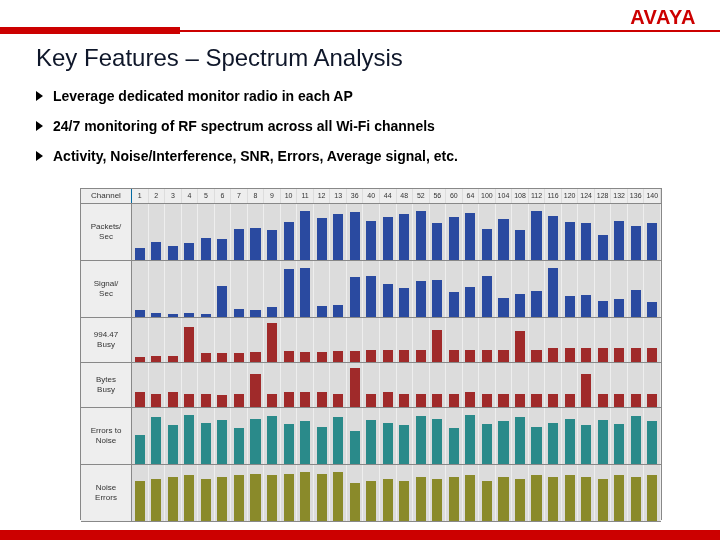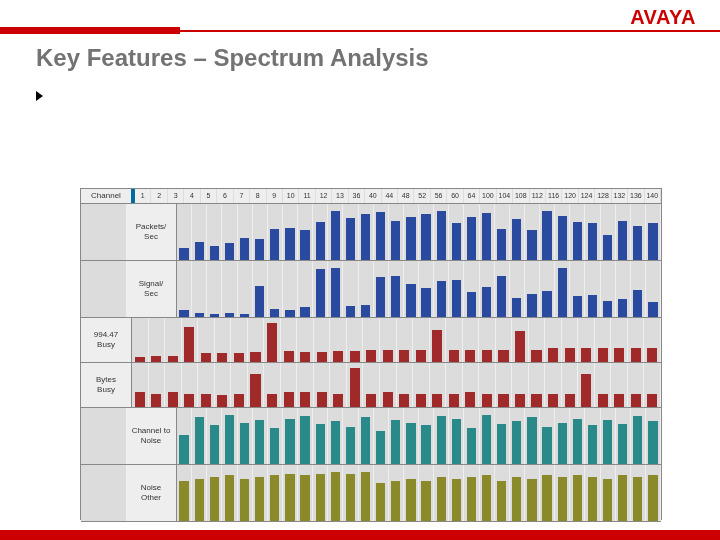--- a/index.html
+++ b/index.html
@@ -40,22 +40,22 @@
     font-size: 20px;
     letter-spacing: 0.5px;
     color: #cc0000;
   }
   
   .title {
     position: absolute;
     top: 44px;
     left: 36px;
     font-size: 24px;
-    font-weight: 700;
-    color: #737373;
+    font-weight: 400;
+    color: #0f172a;
   }
   
   .bullets {
     position: absolute;
     top: 88px;
     left: 36px;
     right: 36px;
   }
   .bullet {
     display: flex;
@@ -86,21 +86,21 @@
     font-size: 0;
   }
   
   .hdr {
     height: 14px;
     border-bottom: 1px solid #888;
     display: flex;
   }
   .hdr .rowlbl {
     width: 50px;
-    border-right: 4px solid #0369a1;
+    border-right: 1px solid #0369a1;
     font-size: 8px;
     line-height: 14px;
     text-align: center;
     color: #333;
   }
   .cols {
     position: relative;
     flex: 1;
     display: flex;
   }
@@ -113,21 +113,21 @@
     color: #333;
     background: #eee;
   }
   
   .row {
     position: relative;
     border-bottom: 1px solid #888;
     display: flex;
     background: #dcdcdc;
   }
-  .row.h56 { height: 56px; padding-left: 45px; }
+  .row.h56 { height: 56px; }
   .row.h44 { height: 44px; }
   .rowlbl {
     width: 50px;
     border-right: 1px solid #888;
     background: #eee;
     font-size: 8px;
     display: flex;
     flex-direction: column;
     align-items: center;
     justify-content: center;
@@ -179,20 +179,29 @@
 <body>
 
 <div class="topbar"></div>
 <div class="logo">AVAYA</div>
 
 <div class="title">Key Features – Spectrum Analysis</div>
 
 <div class="bullets">
   <div class="bullet">
     <span class="bullet-icon"></span>
+    <span>Leverage dedicated monitor radio in each AP</span>
+  </div>
+  <div class="bullet">
+    <span class="bullet-icon"></span>
+    <span>24/7 monitoring of RF spectrum across all Wi-Fi channels</span>
+  </div>
+  <div class="bullet">
+    <span class="bullet-icon"></span>
+    <span>Activity, Noise/Interference, SNR, Errors, Average signal, etc.</span>
   </div>
 </div>
 
 <div class="chart-wrap" id="chart">
     <div class="hdr">
       <div class="rowlbl">Channel</div>
       <div class="cols">
         <div class="colhdr">1</div>
         <div class="colhdr">2</div>
         <div class="colhdr">3</div>
@@ -643,21 +652,21 @@
         <div class="barcell">
           <div class="bar" style="height: 30.4615%;"></div>
         </div>
         <div class="barcell">
           <div class="bar" style="height: 30.4615%;"></div>
         </div>
       </div>
     </div>
     <div class="row h56 c-teal">
       <div class="rowlbl">
-        <span>Channel to</span>
+        <span>Errors to</span>
         <span>Noise</span>
       </div>
       <div class="bars">
         <div class="barcell">
           <div class="bar" style="height: 52.3243%;"></div>
         </div>
         <div class="barcell">
           <div class="bar" style="height: 83.2432%;"></div>
         </div>
         <div class="barcell">
@@ -748,21 +757,21 @@
           <div class="bar" style="height: 85.6216%;"></div>
         </div>
         <div class="barcell">
           <div class="bar" style="height: 76.1081%;"></div>
         </div>
       </div>
     </div>
     <div class="row h56 c-olive">
       <div class="rowlbl">
         <span>Noise</span>
-        <span>Other</span>
+        <span>Errors</span>
       </div>
       <div class="bars">
         <div class="barcell">
           <div class="bar" style="height: 71.7037%;"></div>
         </div>
         <div class="barcell">
           <div class="bar" style="height: 74.963%;"></div>
         </div>
         <div class="barcell">
           <div class="bar" style="height: 78.2222%;"></div>

